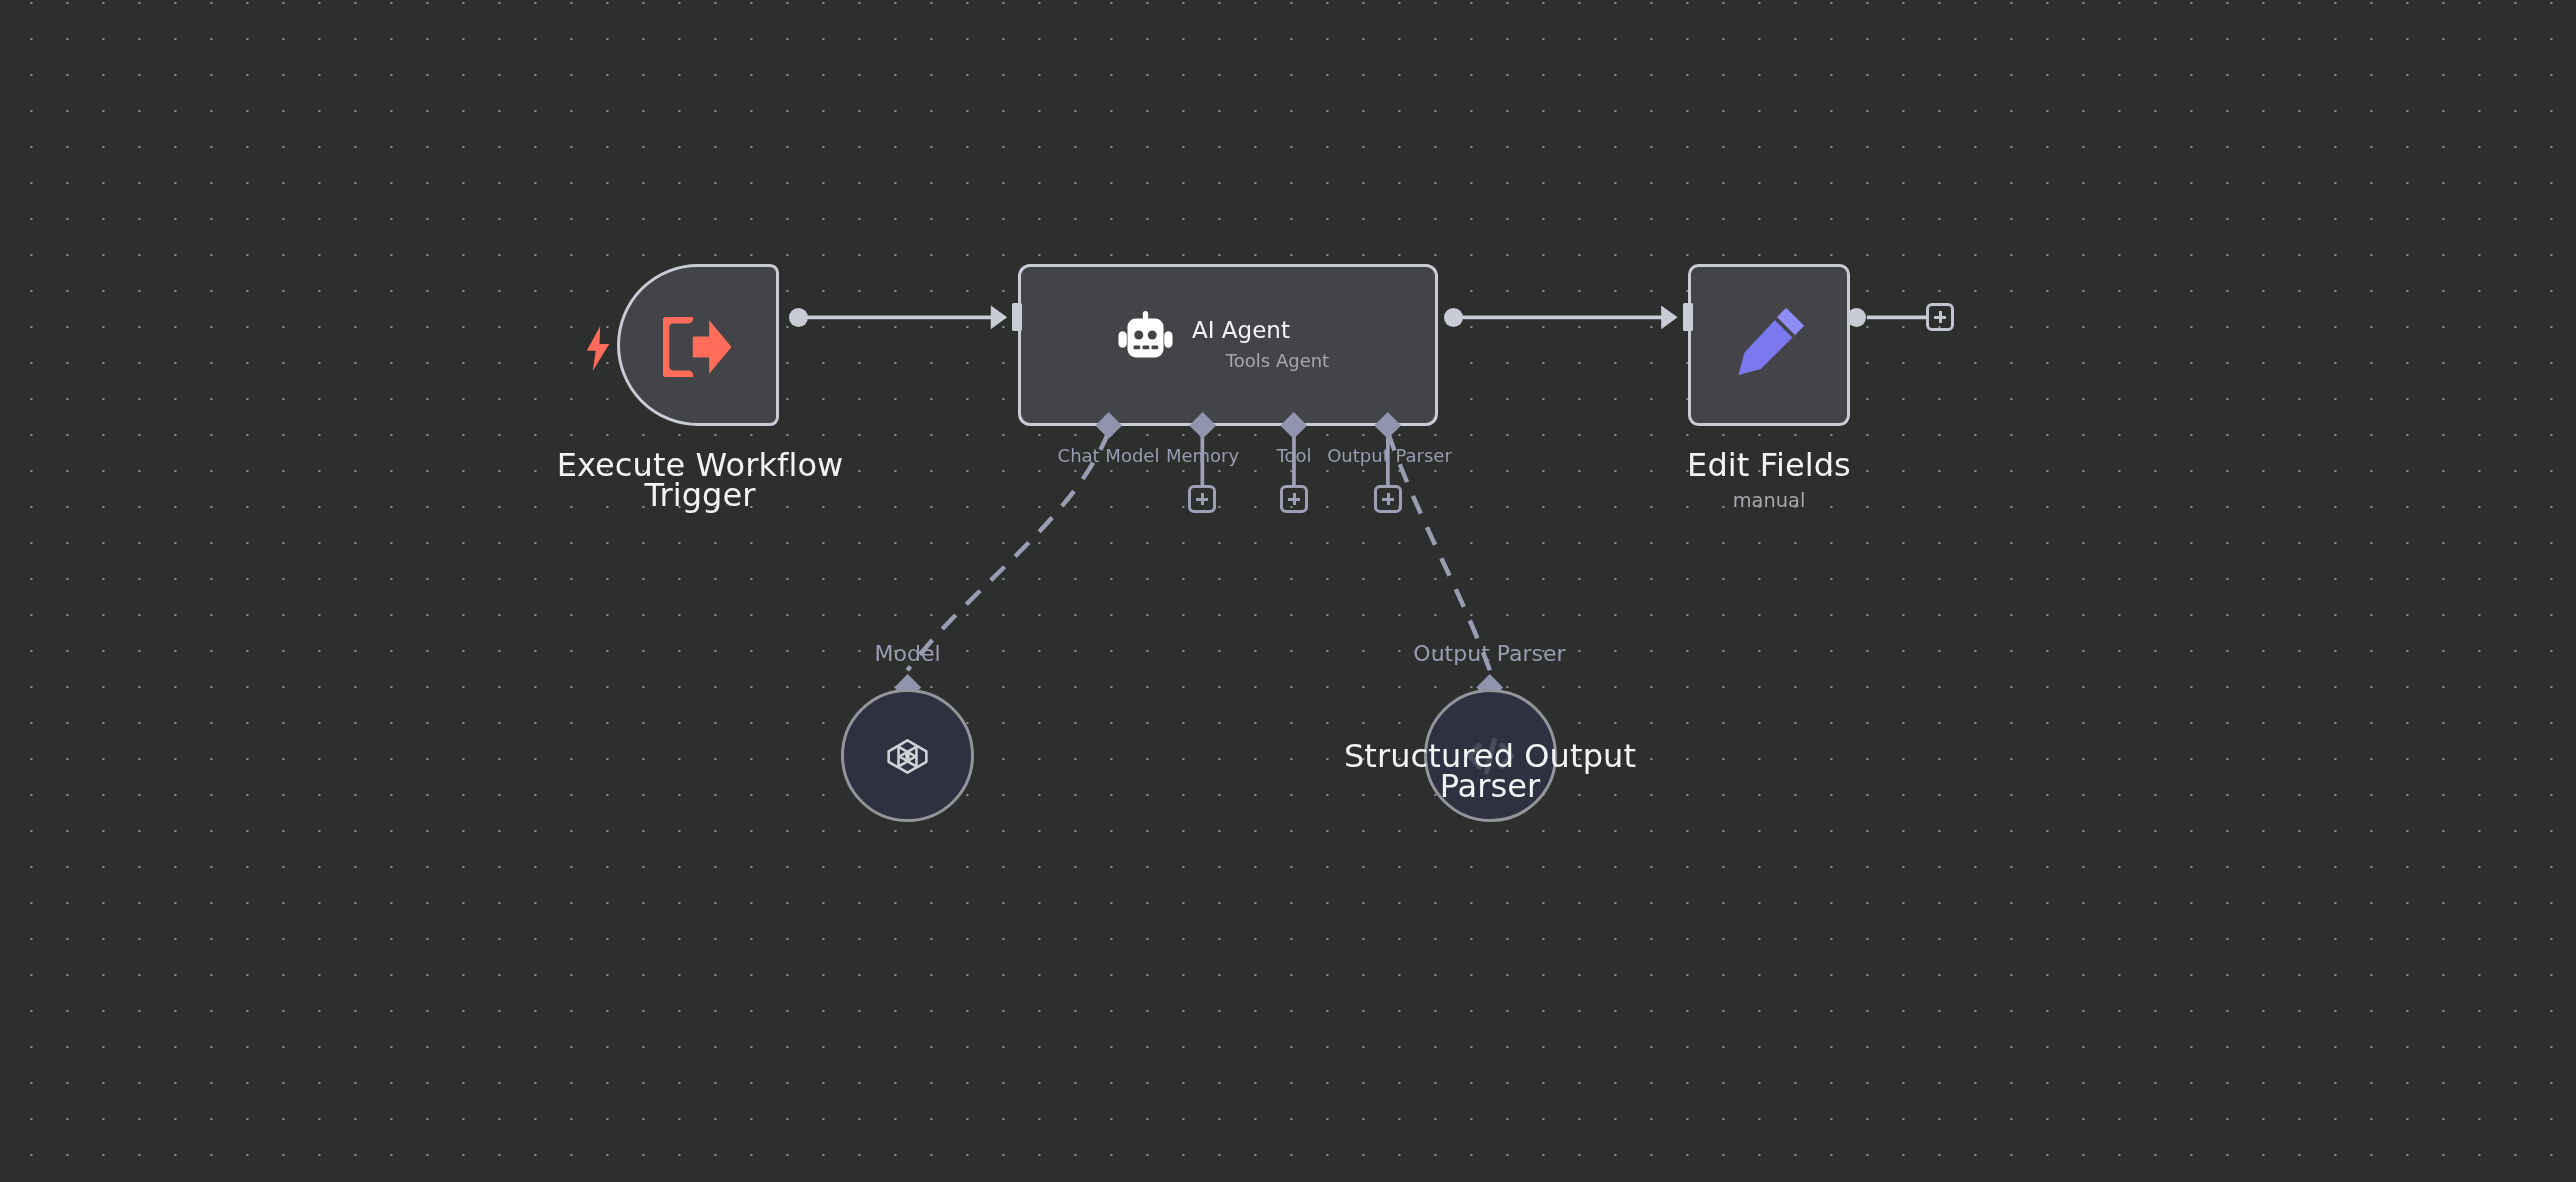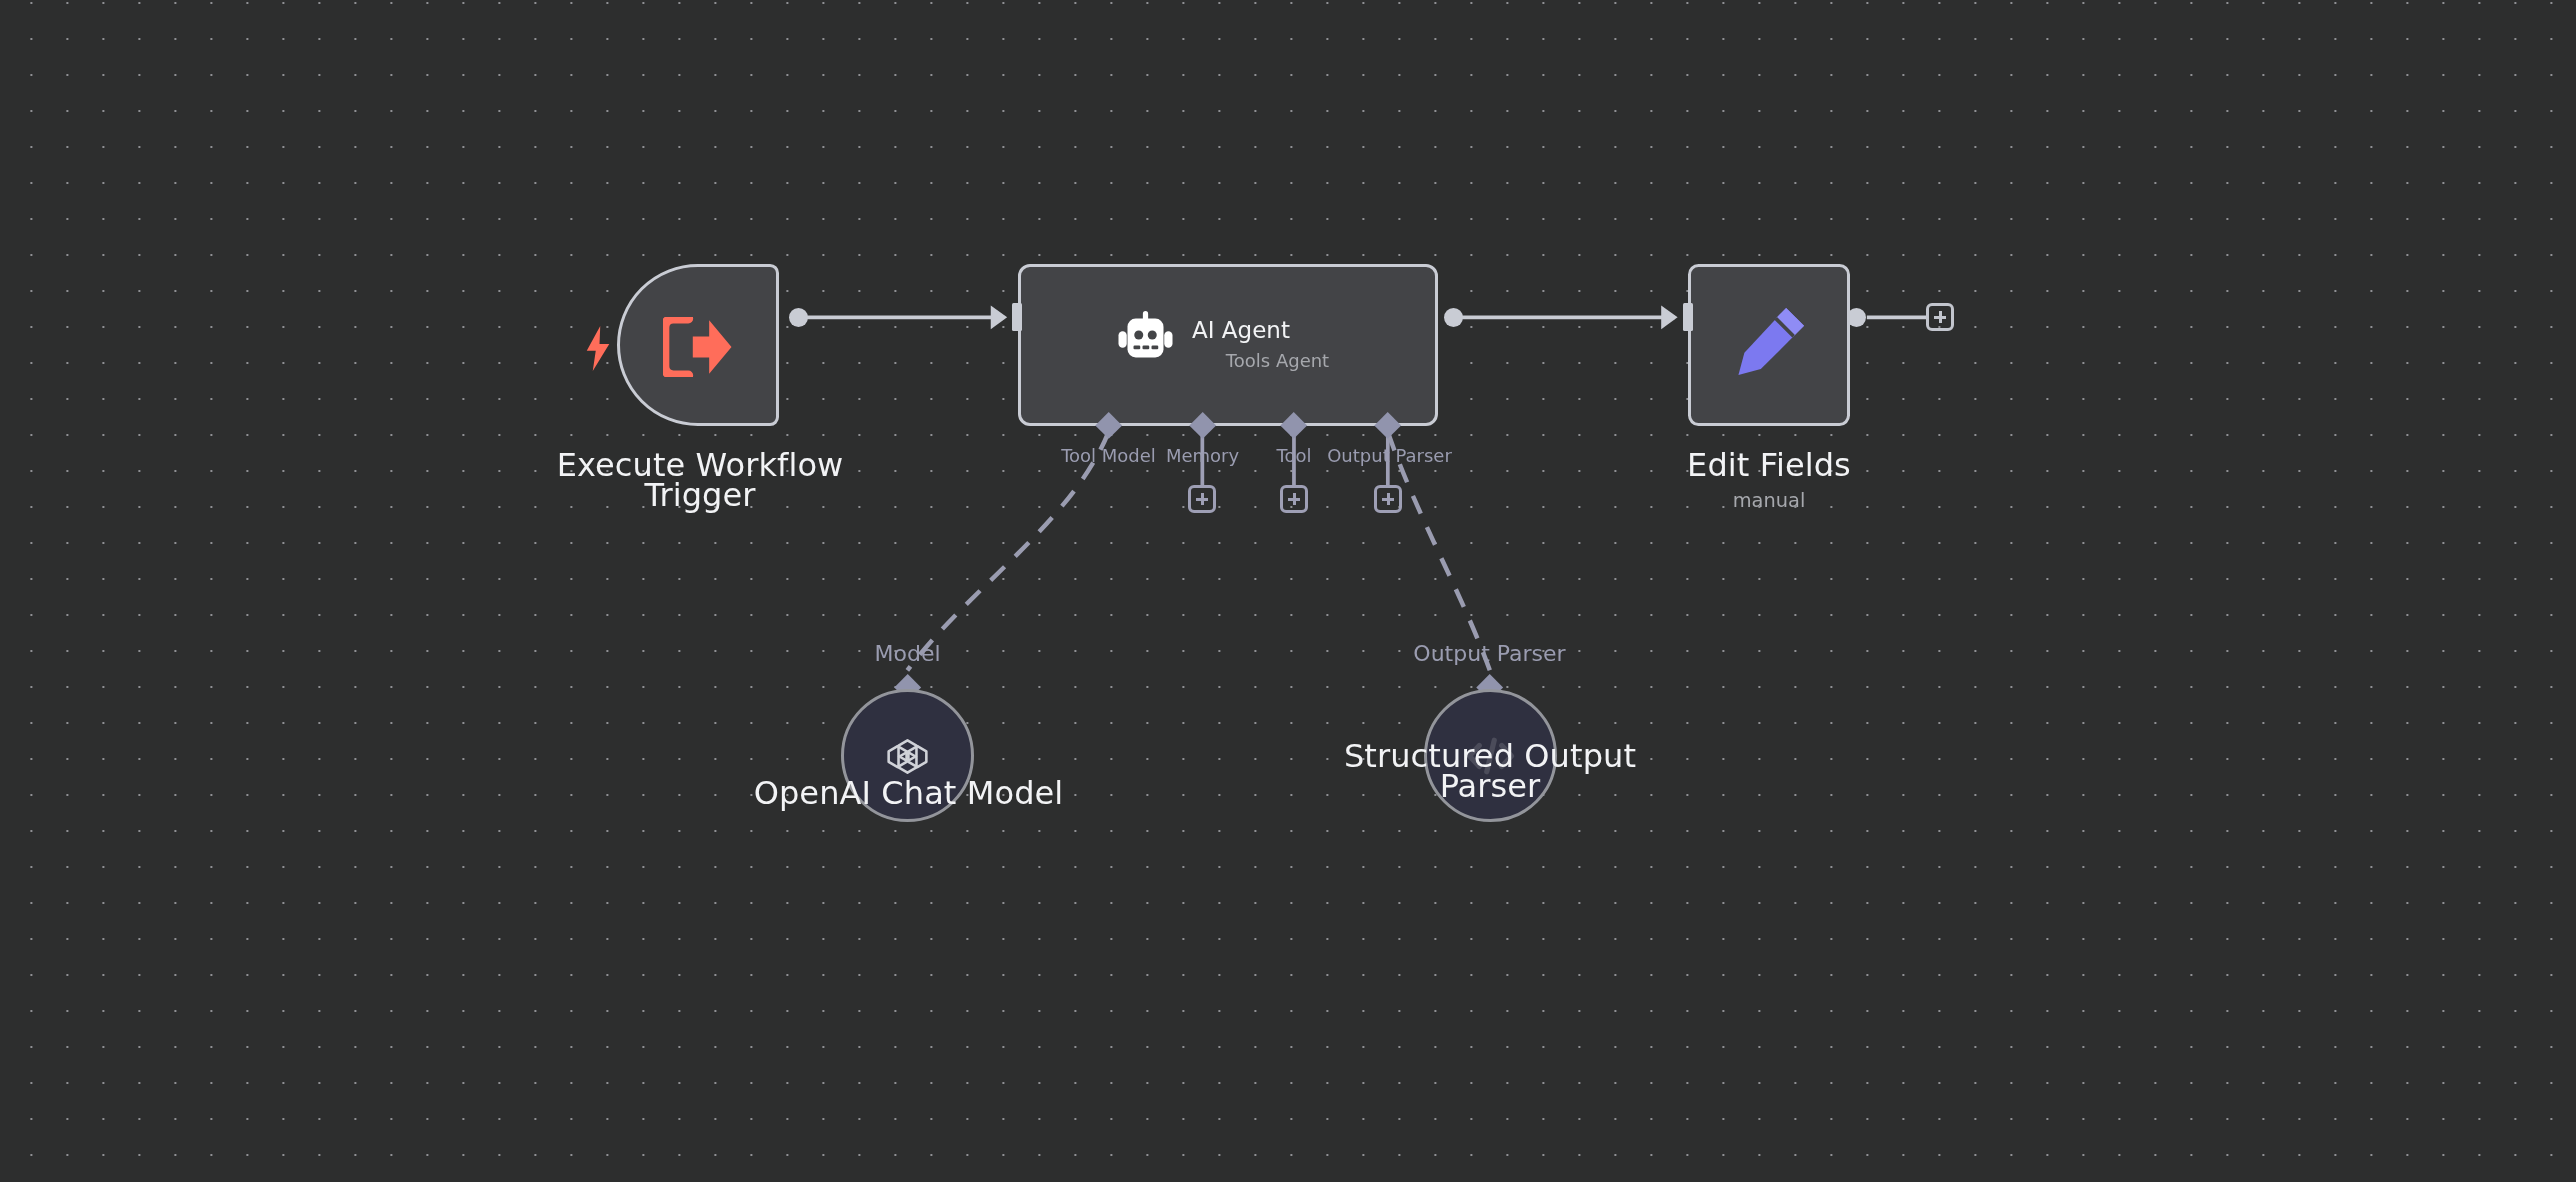--- a/index.html
+++ b/index.html
@@ -245,21 +245,21 @@
   <div id="agent-title">AI Agent</div>
   <div id="agent-subtitle">Tools Agent</div>
 
   <div class="out-dot" style="left:1444px; top:308px;"></div>
 
   <div class="diamond" style="left:1099px; top:416px;"></div>
   <div class="diamond" style="left:1193px; top:416px;"></div>
   <div class="diamond" style="left:1284px; top:416px;"></div>
   <div class="diamond" style="left:1378px; top:416px;"></div>
 
-  <div class="port-label" style="left:1049px; top:445px; width:119px;">Tool Model</div>
+  <div class="port-label" style="left:1049px; top:445px; width:119px;">Chat Model</div>
   <div class="port-label" style="left:1158px; top:445px; width:89px;">Memory</div>
   <div class="port-label" style="left:1264px; top:445px; width:60px;">Tool</div>
   <div class="port-label" style="left:1326px; top:445px; width:127px;">Output Parser</div>
 
   <div class="plus-btn lav" style="left:1188px; top:485px;"></div>
   <div class="plus-btn lav" style="left:1280px; top:485px;"></div>
   <div class="plus-btn lav" style="left:1374px; top:485px;"></div>
 
   <div class="node-box" id="edit-box"></div>
 
@@ -286,21 +286,20 @@
 
   <svg id="openai-icon" viewBox="0 0 60 60">
     <g fill="none" stroke="#d0d2d8" stroke-width="3.6" stroke-linejoin="round" stroke-linecap="round">
       <path d="M30 7.5 L42.5 14.8 L42.5 29.3 L30 36.6 L17.5 29.3 L17.5 14.8 Z"></path>
       <path d="M30 23.4 L42.5 30.7 L42.5 45.2 L30 52.5 L17.5 45.2 L17.5 30.7 Z"></path>
       <path d="M16.2 15.6 L28.7 22.9 L28.7 37.4 L16.2 44.7 L3.7 37.4 L3.7 22.9 Z"></path>
       <path d="M43.8 15.6 L56.3 22.9 L56.3 37.4 L43.8 44.7 L31.3 37.4 L31.3 22.9 Z"></path>
     </g>
   </svg>
 
-  <div class="node-title" id="openai-title">OpenAI Chat Model</div>
 
   <div class="endpoint-label" style="left:1400px; top:643px; width:179px;">Output Parser</div>
 
   <div class="diamond" style="left:1480px; top:678px;"></div>
 
   <div class="subnode-circle" id="sop-circle"></div>
 
   <svg id="sop-icon" viewBox="0 0 68 64">
     <g fill="none" stroke="#4b4c5a" stroke-width="7" stroke-linecap="round" stroke-linejoin="round">
       <polyline points="19,18 6,32 19,46"></polyline>

